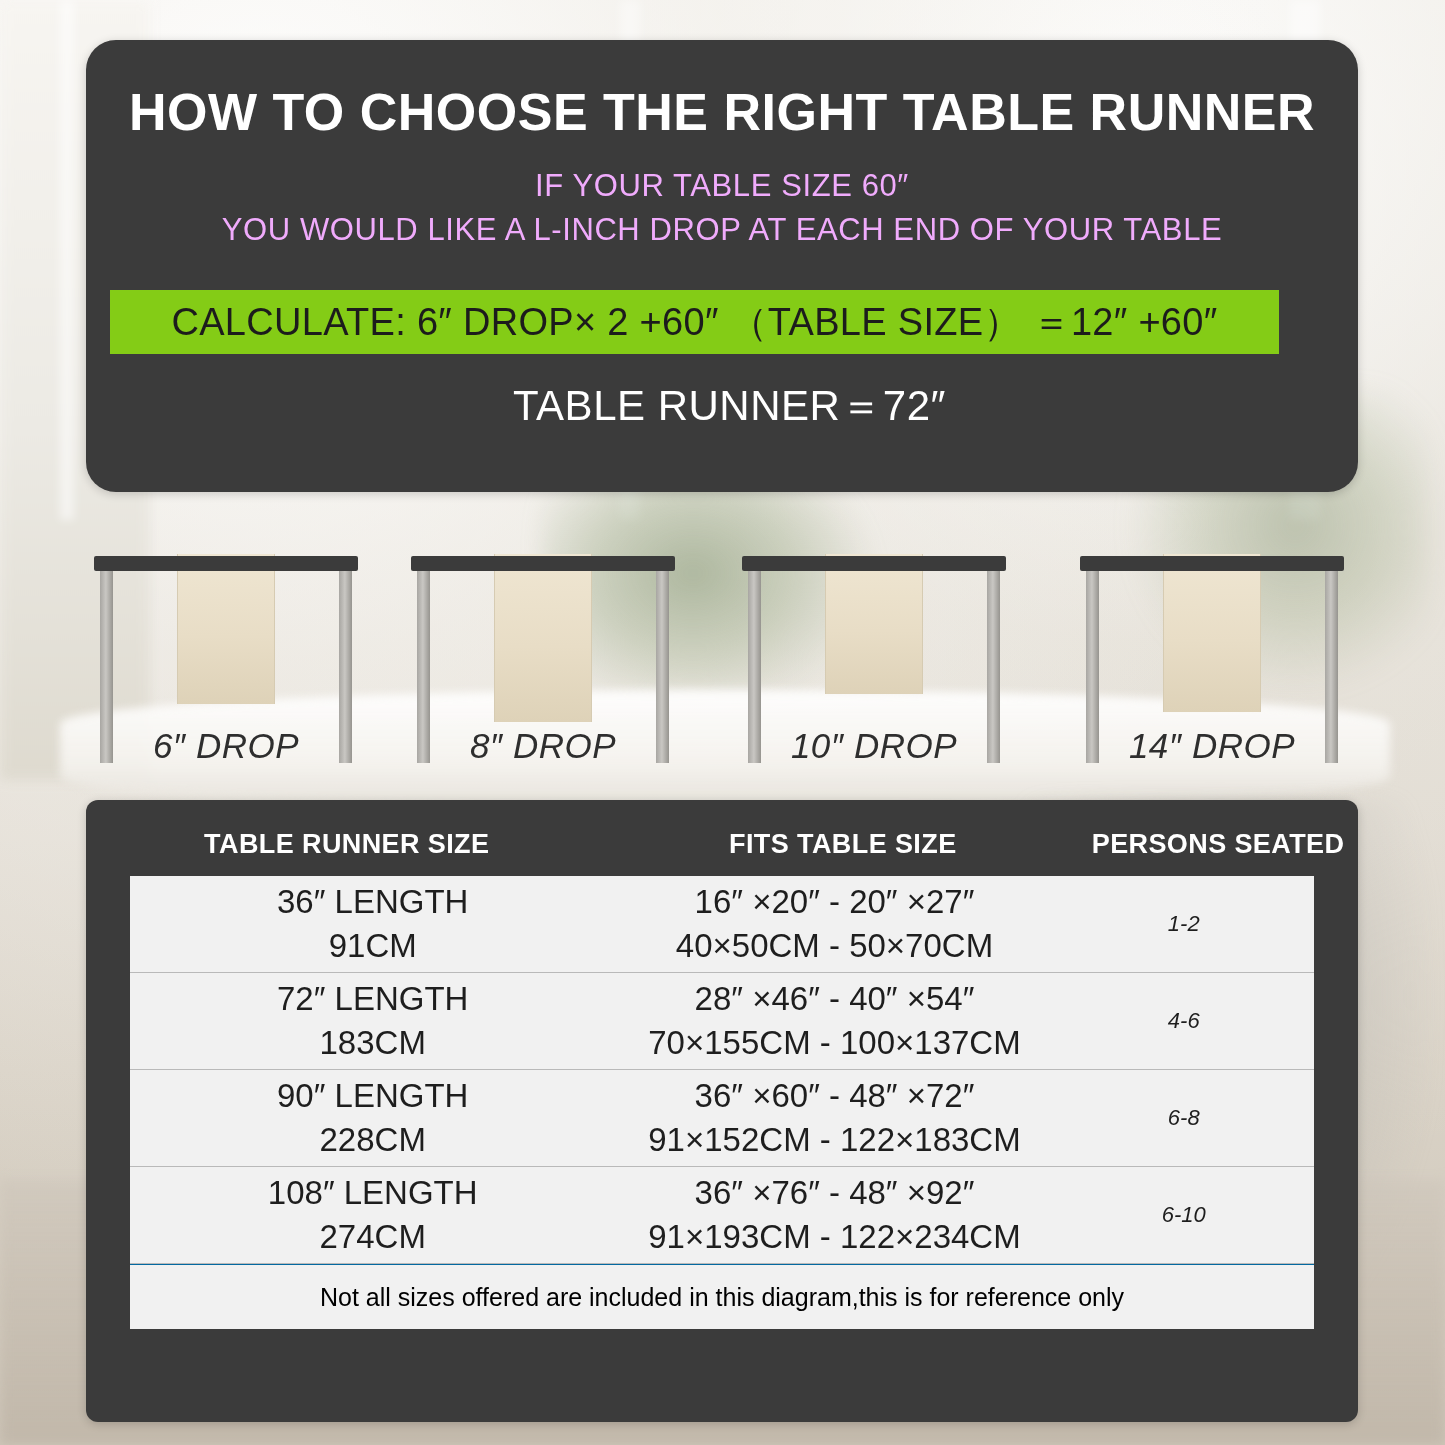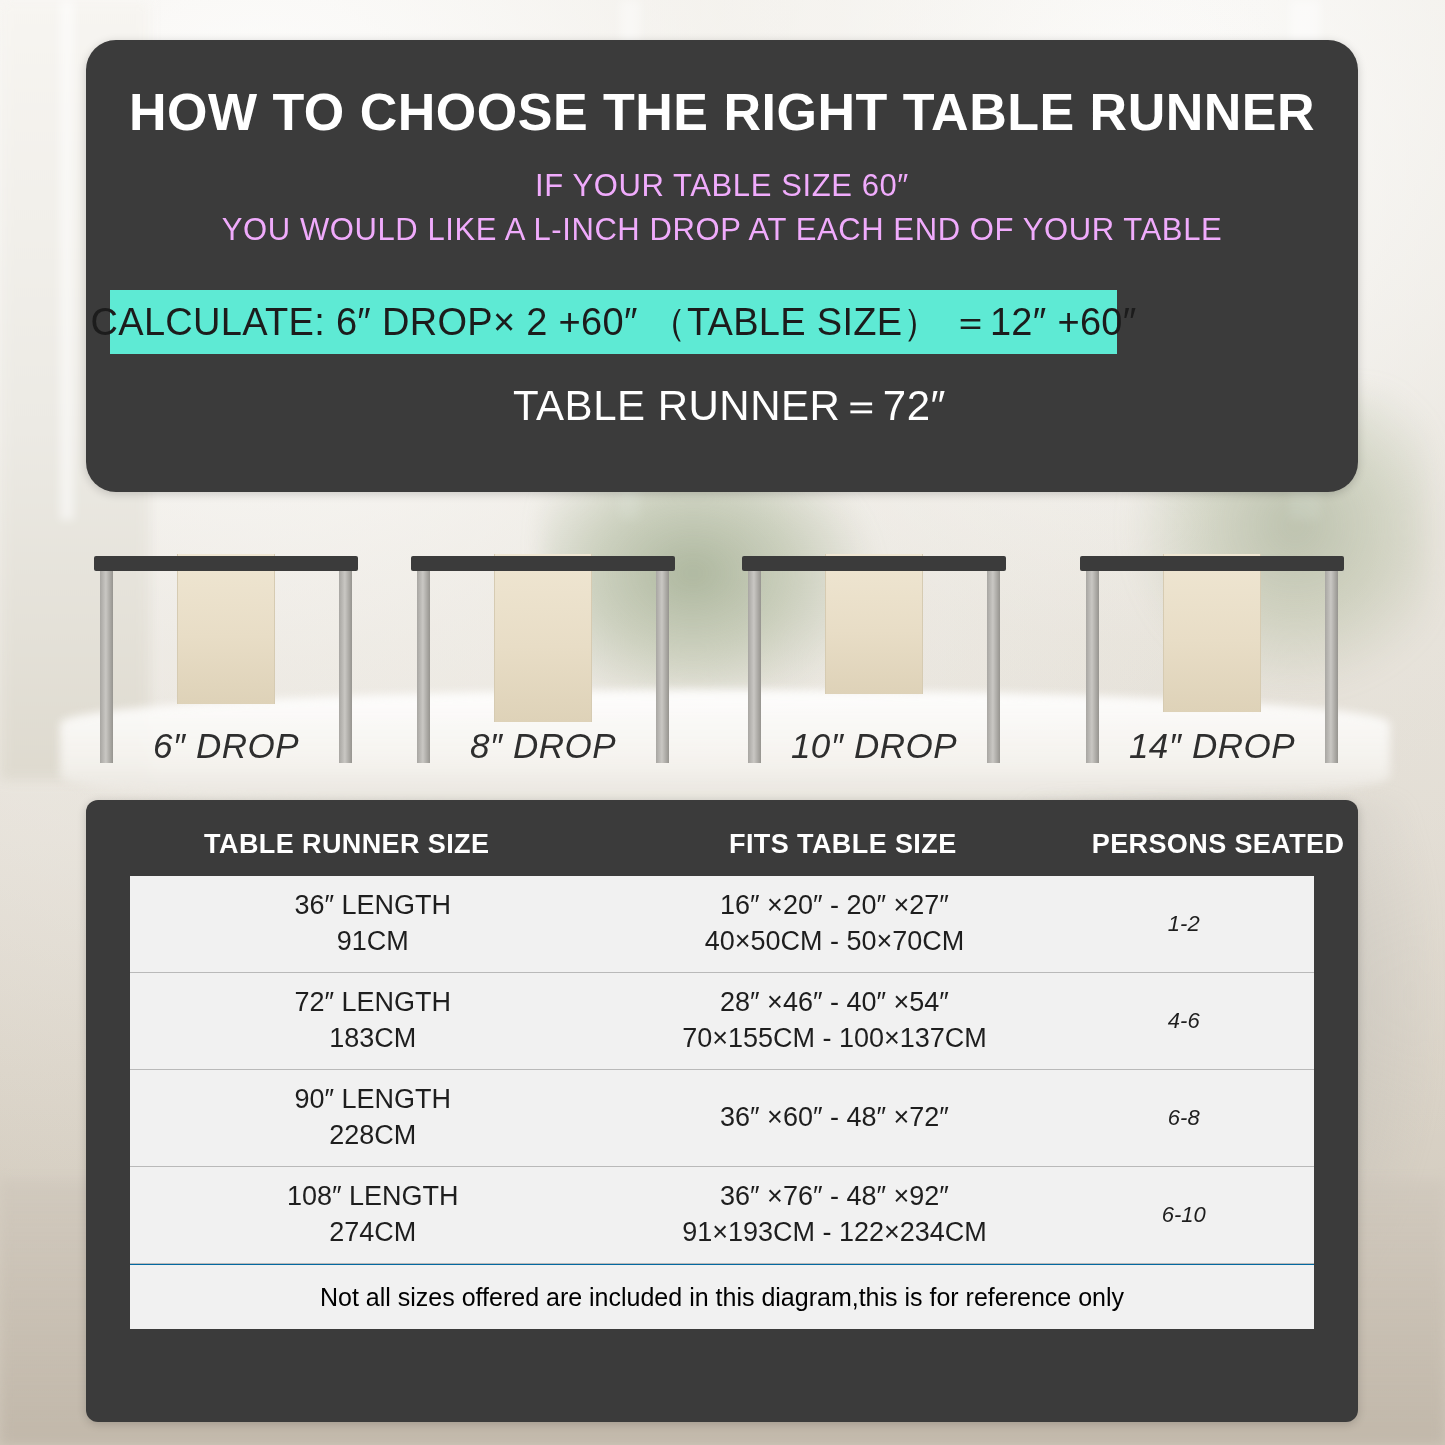--- a/index.html
+++ b/index.html
@@ -122,23 +122,23 @@
     font-size: 31px;
     letter-spacing: .6px;
   }
   #sub-line-1 { top: 128px; }
   #sub-line-2 { top: 172px; }
 
   #calc-box {
     position: absolute;
     left: 24px;
     top: 250px;
-    width: 1007px;
+    width: 1169px;
     height: 64px;
-    background: #5eead4;
+    background: #84cc16;
     display: flex;
     align-items: center;
     justify-content: center;
   }
   #calc-text {
     color: #1c1c1c;
     font-size: 38px;
     white-space: nowrap;
     letter-spacing: .3px;
   }
@@ -244,21 +244,21 @@
   .trow {
     display: flex;
     align-items: center;
     height: 96px;
     border-bottom: 1px solid #b9b9b9;
   }
   .trow:last-of-type { border-bottom: none; }
   .cell {
     text-align: center;
     color: #1e1e1e;
-    font-size: 27px;
+    font-size: 33px;
     line-height: 1.32;
   }
   .cell .l2 { display: block; }
   .cell-persons { font-size: 22px; font-style: italic; }
   #table-note {
     display: flex;
     align-items: center;
     justify-content: center;
     height: 64px;
     border-top: 1px solid #0369a1;
@@ -366,20 +366,21 @@
         <div class="cell cell-persons col-3">4-6</div>
       </div>
 
       <div class="trow">
         <div class="cell col-1">
           <span>90″ LENGTH</span>
           <span class="l2">228CM</span>
         </div>
         <div class="cell col-2">
           <span>36″ ×60″ - 48″ ×72″</span>
+          <span class="l2">91×152CM - 122×183CM</span>
         </div>
         <div class="cell cell-persons col-3">6-8</div>
       </div>
 
       <div class="trow">
         <div class="cell col-1">
           <span>108″ LENGTH</span>
           <span class="l2">274CM</span>
         </div>
         <div class="cell col-2">

